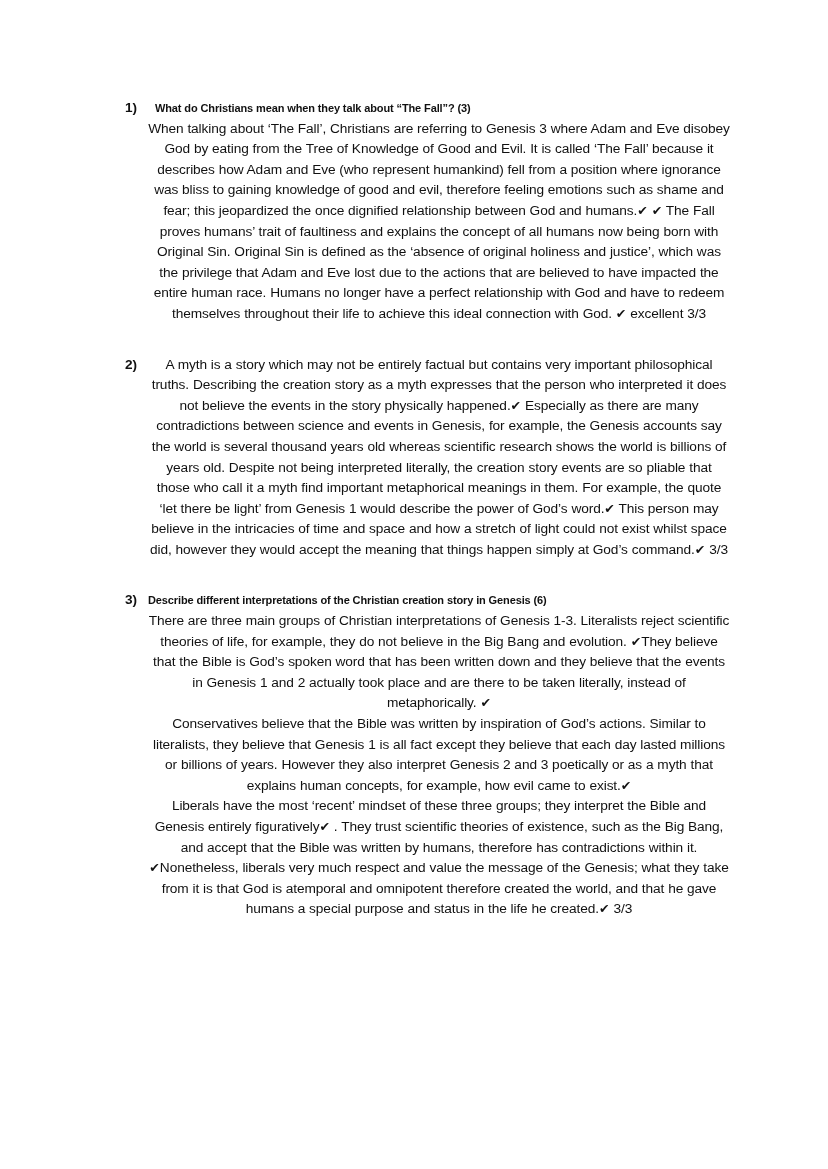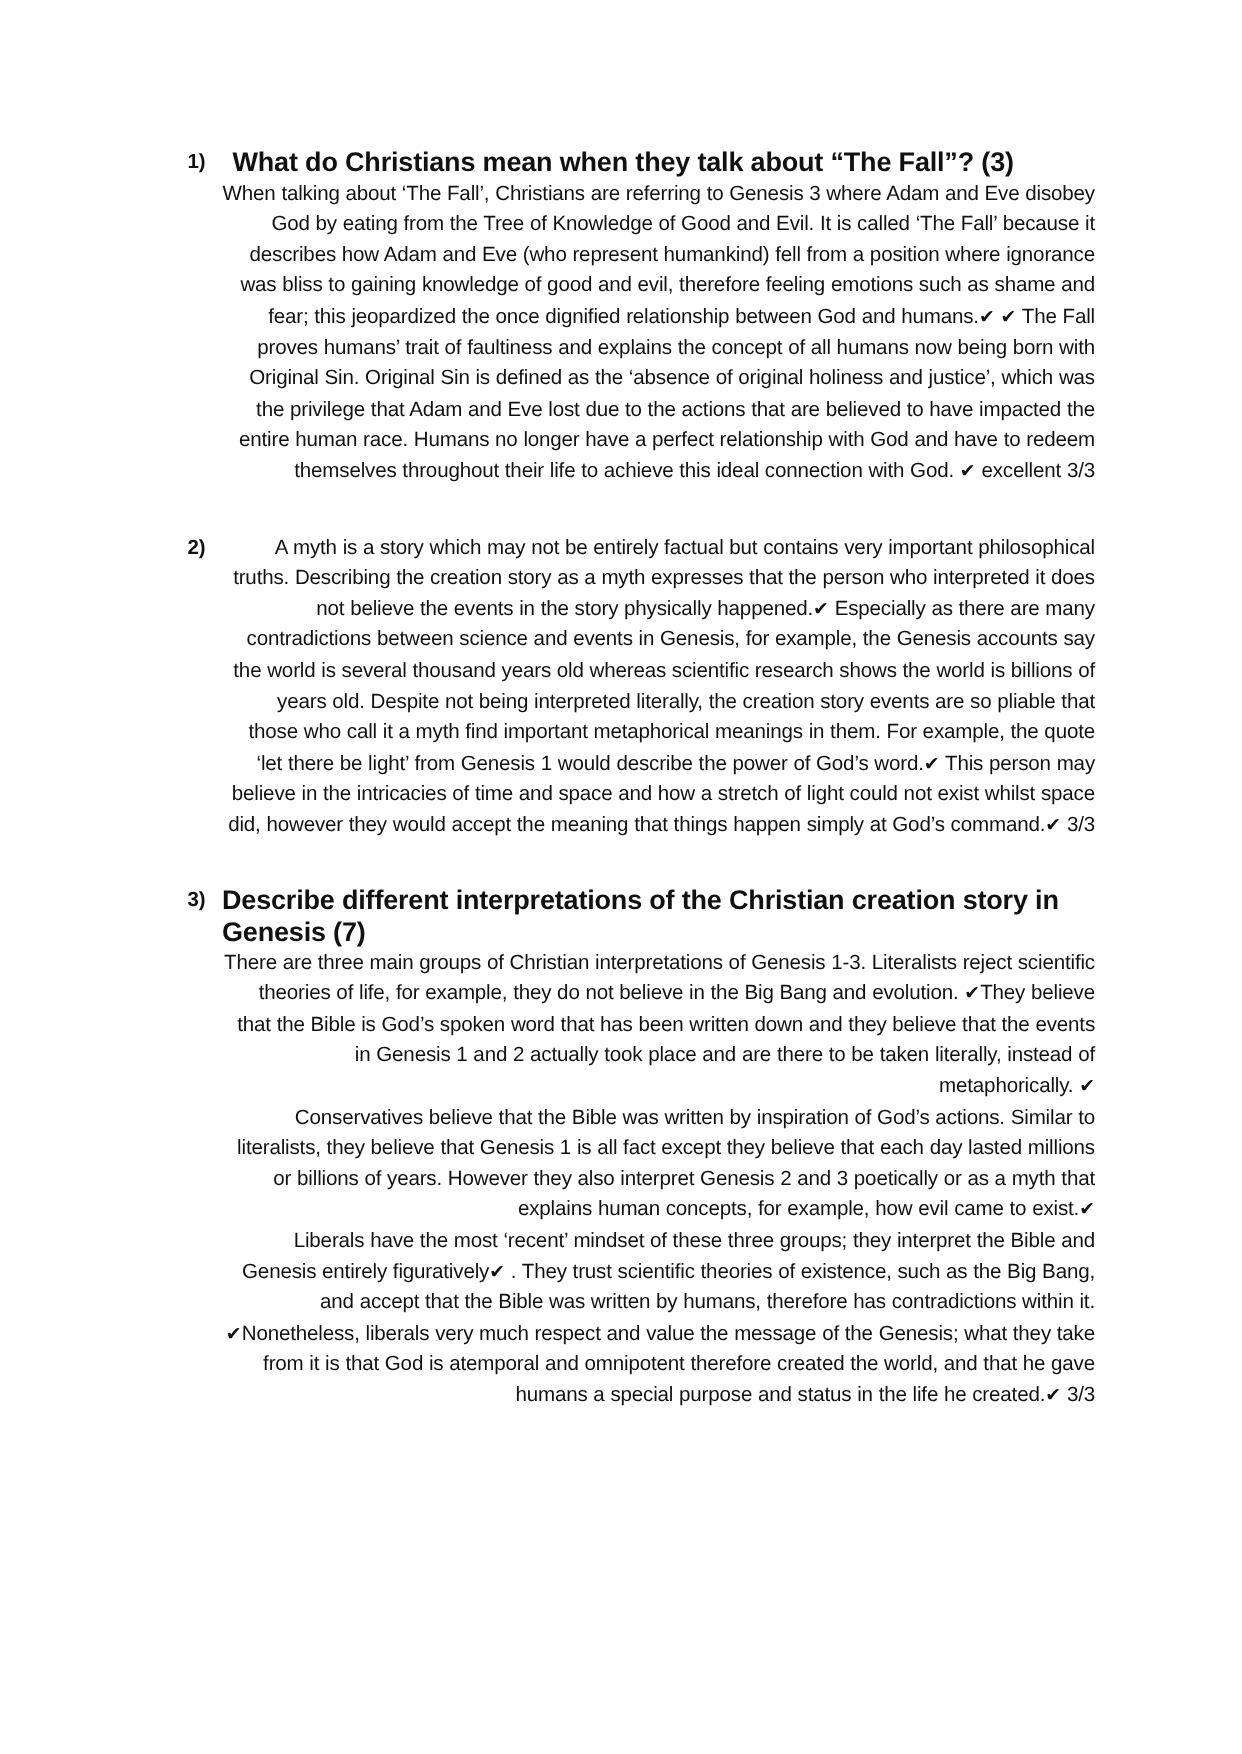--- a/index.html
+++ b/index.html
@@ -50,38 +50,38 @@
     width: 30px;
     font-size: 13.6px;
     line-height: 20.6px;
     font-weight: bold;
     letter-spacing: -0.05px;
   }
 
   .q-heading {
     margin: 0 0 0 0;
     padding-left: 23px;
-    font-size: 18px;
+    font-size: 11px;
     line-height: 20.6px;
     font-weight: bold;
     letter-spacing: -0.12px;
     text-indent: 0;
   }
   .qa-block.wide-gap .q-heading {
     padding-left: 30px;
   }
 
   .q-answer {
     margin: 0;
     padding-left: 23px;
     font-size: 13.7px;
     line-height: 20.6px;
     letter-spacing: -0.1px;
     word-spacing: 0.15px;
-    text-align: right;
+    text-align: center;
   }
   .q-answer p {
     margin: 0;
   }
 
   .tick {
     font-family: "DejaVu Sans", sans-serif;
     font-weight: bold;
     font-size: 12.6px;
     letter-spacing: 0;
@@ -107,21 +107,21 @@
 
     <section class="qa-block">
       <span class="q-marker">2)</span>
       <div class="q-answer">
         <p>A myth is a story which may not be entirely factual but contains very important philosophical truths. Describing the creation story as a myth expresses that the person who interpreted it does not believe the events in the story physically happened.<span class="tick">✔</span> Especially as there are many contradictions between science and events in Genesis, for example, the Genesis accounts say the world is several thousand years old whereas scientific research shows the world is billions of years old. Despite not being interpreted literally, the creation story events are so pliable that those who call it a myth find important metaphorical meanings in them. For example, the quote ‘let there be light’ from Genesis 1 would describe the power of God’s word.<span class="tick">✔</span> This person may believe in the intricacies of time and space and how a stretch of light could not exist whilst space did, however they would accept the meaning that things happen simply at God’s command.<span class="tick">✔</span><span class="mark"> 3/3</span></p>
       </div>
     </section>
 
     <section class="qa-block">
       <span class="q-marker">3)</span>
-      <div class="q-heading">Describe different interpretations of the Christian creation story in Genesis (7)</div>
+      <div class="q-heading">Describe different interpretations of the Christian creation story in Genesis (6)</div>
       <div class="q-answer">
         <p>There are three main groups of Christian interpretations of Genesis 1-3. Literalists reject scientific theories of life, for example, they do not believe in the Big Bang and evolution. <span class="tick">✔</span>They believe that the Bible is God’s spoken word that has been written down and they believe that the events in Genesis 1 and 2 actually took place and are there to be taken literally, instead of metaphorically. <span class="tick">✔</span></p>
         <p>Conservatives believe that the Bible was written by inspiration of God’s actions. Similar to literalists, they believe that Genesis 1 is all fact except they believe that each day lasted millions or billions of years. However they also interpret Genesis 2 and 3 poetically or as a myth that explains human concepts, for example, how evil came to exist.<span class="tick">✔</span></p>
         <p>Liberals have the most ‘recent’ mindset of these three groups; they interpret the Bible and Genesis entirely figuratively<span class="tick">✔</span> . They trust scientific theories of existence, such as the Big Bang, and accept that the Bible was written by humans, therefore has contradictions within it. <span class="tick">✔</span>Nonetheless, liberals very much respect and value the message of the Genesis; what they take from it is that God is atemporal and omnipotent therefore created the world, and that he gave humans a special purpose and status in the life he created.<span class="tick">✔</span><span class="mark"> 3/3</span></p>
       </div>
     </section>
 
   </div>
 </div>
 

